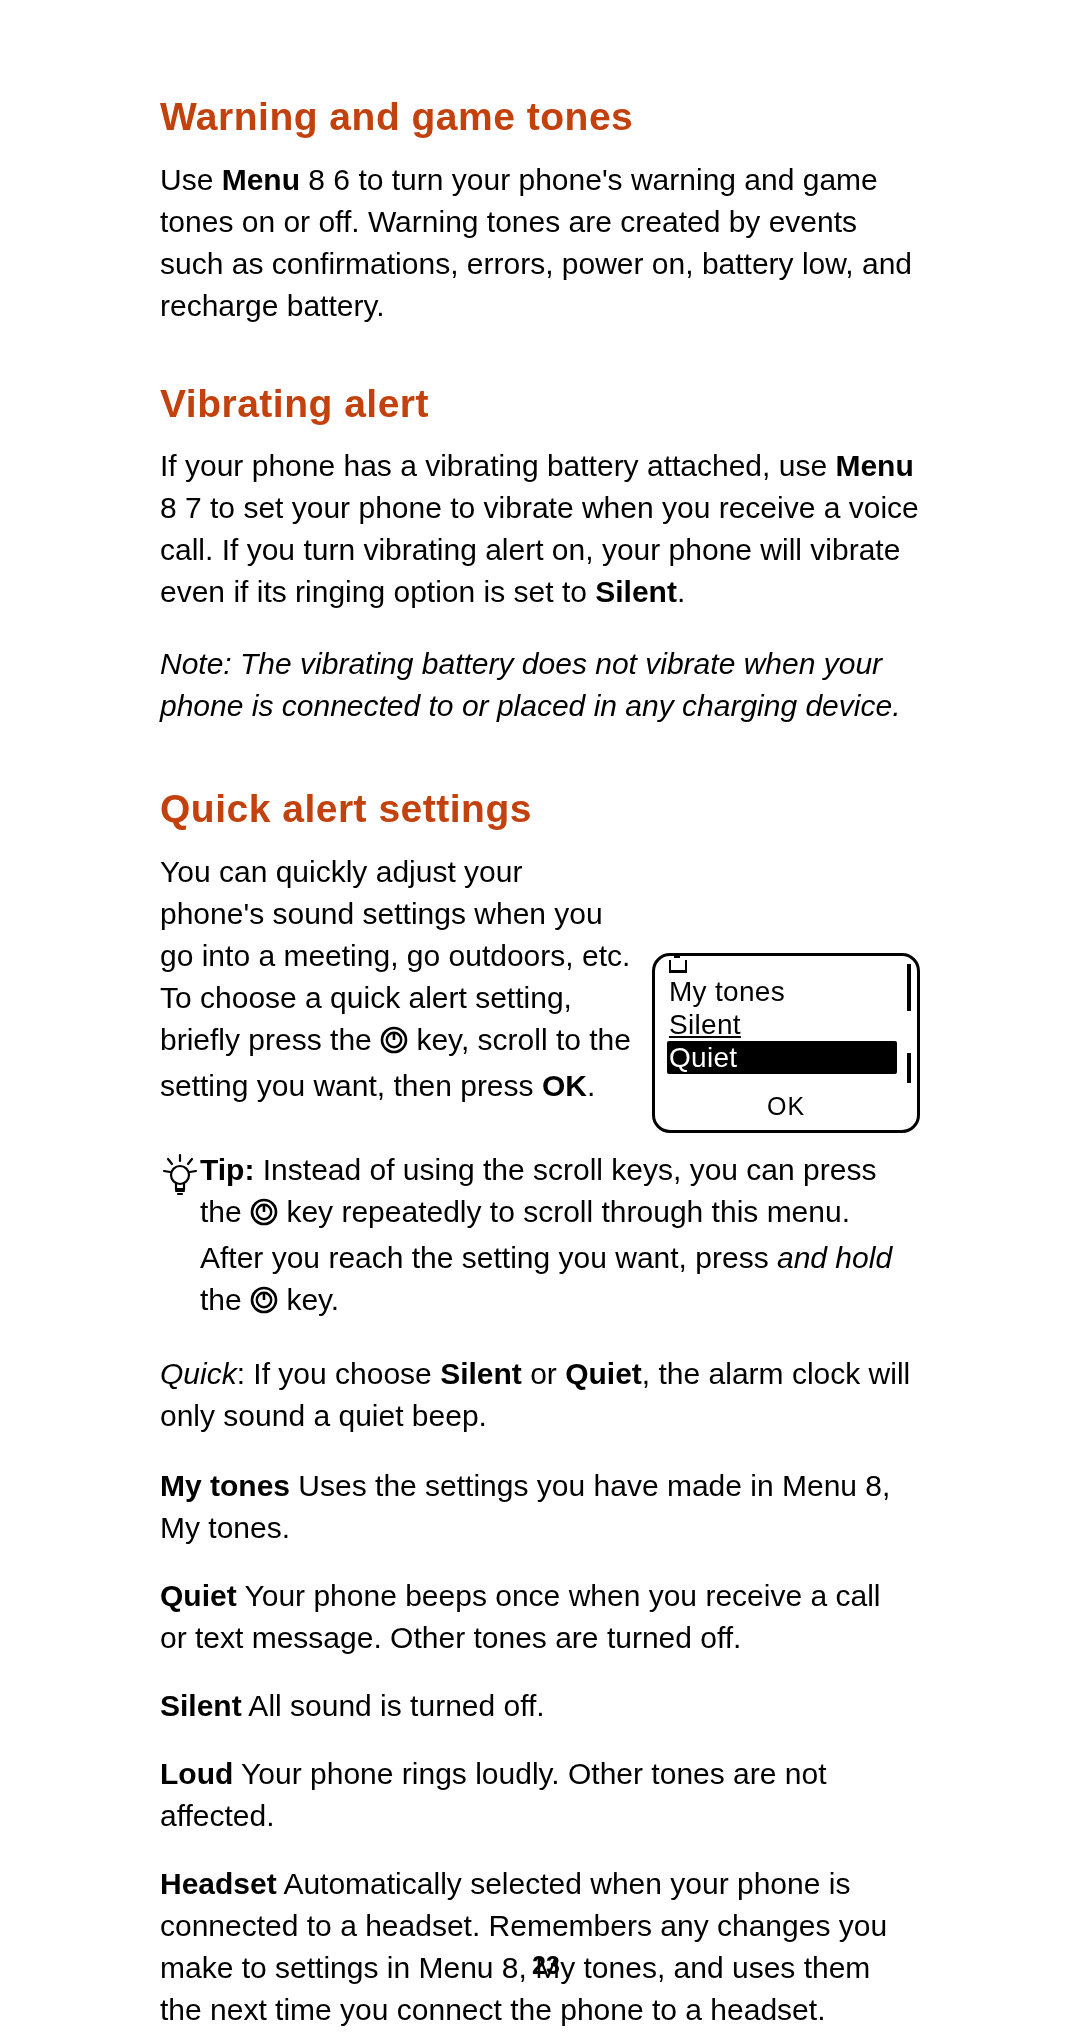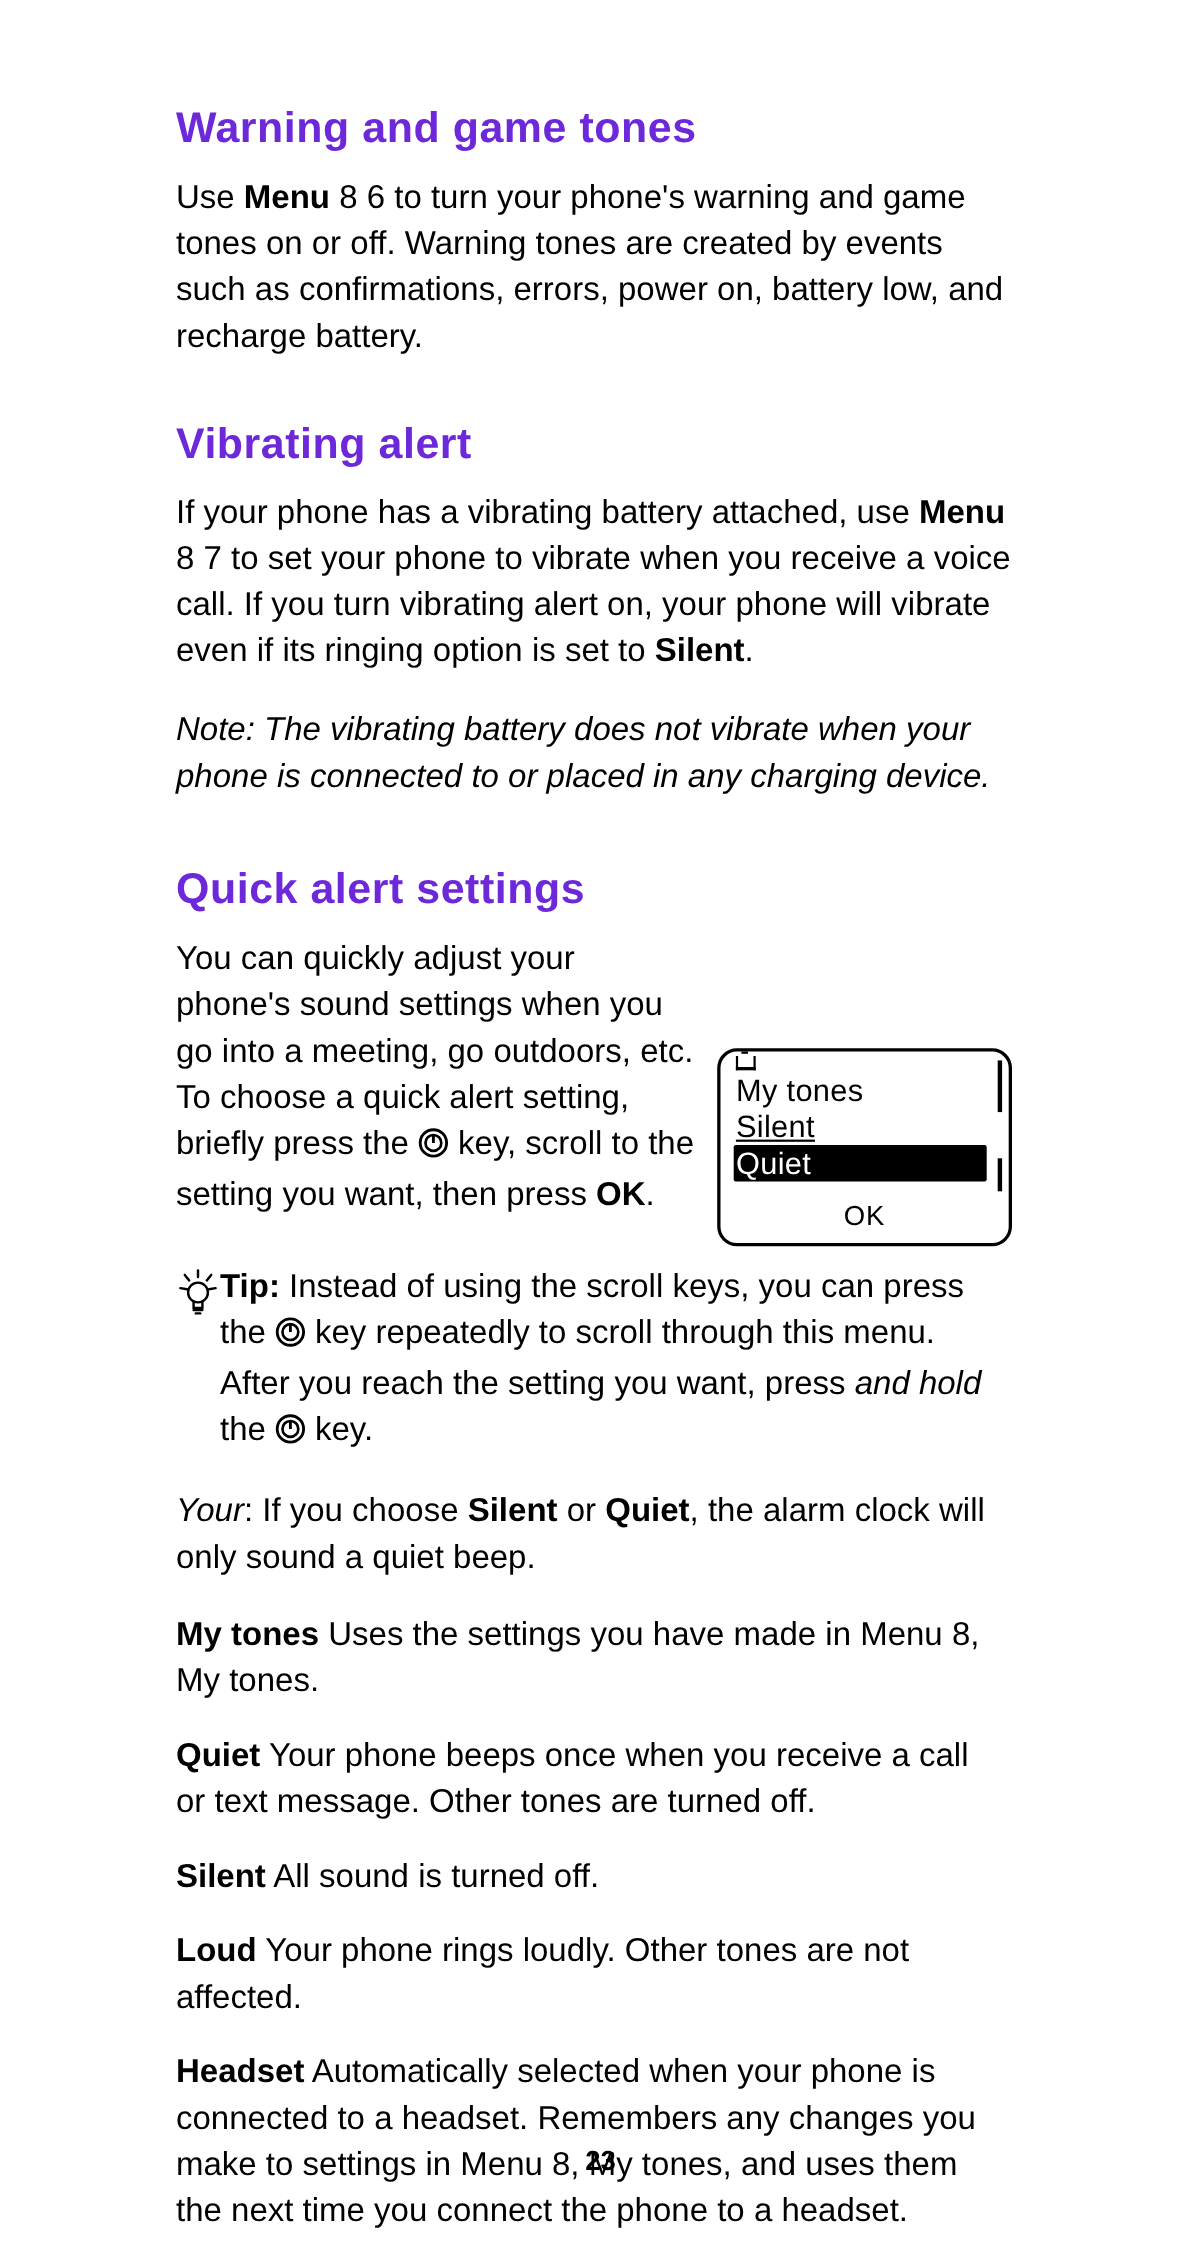--- a/index.html
+++ b/index.html
@@ -15,21 +15,21 @@
     position: relative;
     font-family: "Segoe UI", "Helvetica Neue", Arial, sans-serif;
     color: #000;
     font-size: 30px;
     line-height: 1.40;
   }
   h2.section {
     font-family: "Trebuchet MS", "Segoe UI", Arial, sans-serif;
     font-size: 39px;
     font-weight: 600;
-    color: #6d28d9;
+    color: #c2410c;
     letter-spacing: 0.5px;
     margin: 0 0 14px 0;
   }
   h2.section.tight { margin-top: 0; }
   p.body {
     margin: 12px 0 50px 0;
     font-weight: 400;
   }
   p.body.small-gap { margin-bottom: 30px; }
   p.body.med-gap { margin-bottom: 28px; }
@@ -222,21 +222,21 @@
             </svg></span><span> key repeatedly to scroll through this menu. After you reach the setting you want, press </span><span class="ital">and hold</span><span> the </span><span class="power-icon"><svg width="28" height="28" viewBox="0 0 28 28">
               <circle cx="14" cy="14" r="12" fill="none" stroke="#000" stroke-width="2.6"></circle>
               <circle cx="14" cy="14" r="7.2" fill="none" stroke="#000" stroke-width="2.4"></circle>
               <line x1="14" y1="6" x2="14" y2="14" stroke="#000" stroke-width="2.6"></line>
             </svg></span><span> key.</span>
       </p>
     </div>
   </div>
 
   <p class="body med-gap">
-    <span class="ital">Your</span><span>:  If you choose </span><span class="strong">Silent</span><span> or </span><span class="strong">Quiet</span><span>, the alarm clock will only sound a quiet beep.</span>
+    <span class="ital">Quick</span><span>:  If you choose </span><span class="strong">Silent</span><span> or </span><span class="strong">Quiet</span><span>, the alarm clock will only sound a quiet beep.</span>
   </p>
 
   <div class="defs">
     <p><span class="strong">My tones</span><span>  Uses the settings you have made in Menu 8, My tones.</span></p>
     <p><span class="strong">Quiet</span><span>  Your phone beeps once when you receive a call or text message. Other tones are turned off.</span></p>
     <p><span class="strong">Silent</span><span>  All sound is turned off.</span></p>
     <p><span class="strong">Loud</span><span>  Your phone rings loudly. Other tones are not affected.</span></p>
     <p><span class="strong">Headset</span><span>  Automatically selected when your phone is connected to a headset. Remembers any changes you make to settings in Menu 8, My tones, and uses them the next time you connect the phone to a headset.</span></p>
   </div>
 

